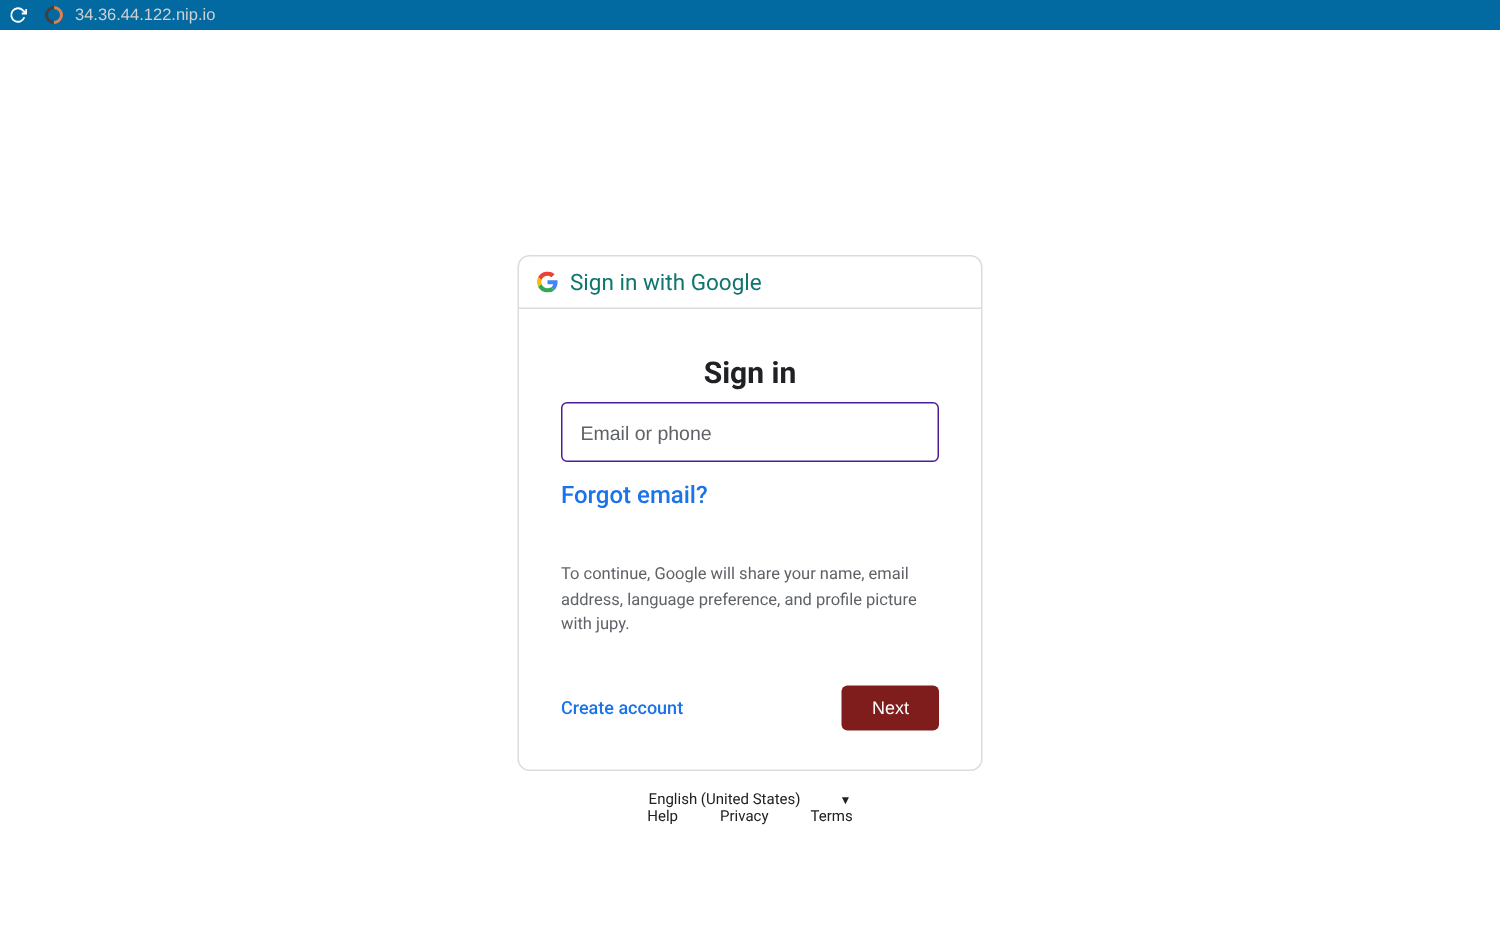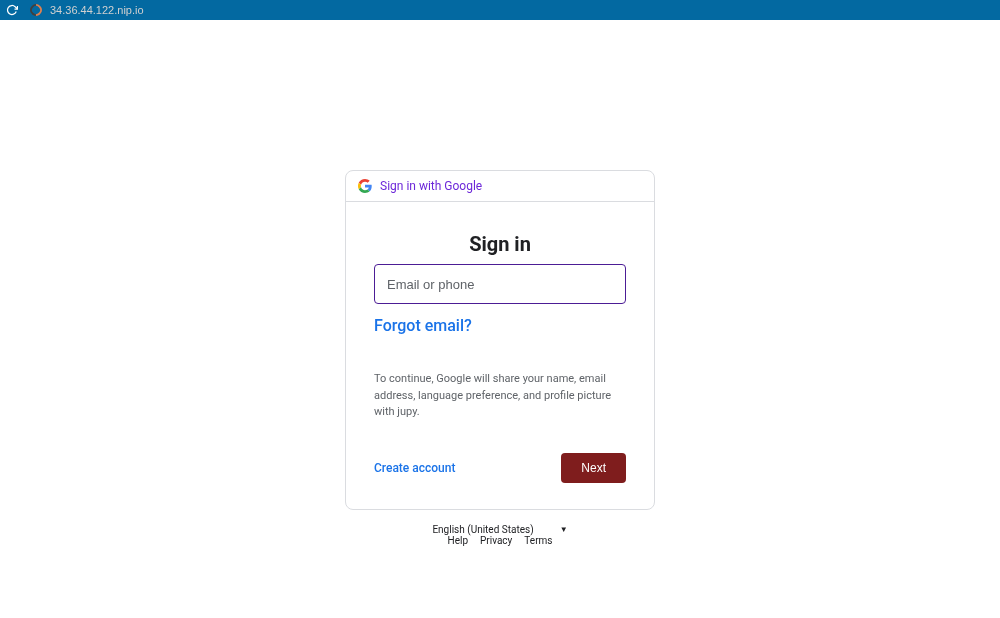--- a/index.html
+++ b/index.html
@@ -59,22 +59,22 @@
       align-items: center;
       padding: 8px 12px;
       border-bottom: 1px solid #dadce0;
       gap: 8px;
     }
     .google-logo-small {
       width: 14px;
       height: 14px;
     }
     .signin-header-text {
-      font-size: 12px;
-      color: #6d28d9;
+      font-size: 15px;
+      color: #0f766e;
       text-align: right;
     }
     .signin-body {
       padding: 30px 28px 26px 28px;
     }
     .signin-title {
       font-size: 20px;
       font-weight: 700;
       color: #202124;
       text-align: center;
@@ -156,21 +156,21 @@
       font-size: 10px;
       color: #202124;
       cursor: pointer;
     }
     .dropdown-arrow {
       font-size: 8px;
       color: #202124;
     }
     .footer-links {
       display: flex;
-      gap: 12px;
+      gap: 28px;
     }
     .footer-link {
       font-size: 10px;
       color: #202124;
       text-decoration: none;
       cursor: pointer;
     }
   </style>
 </head>
 <body>

